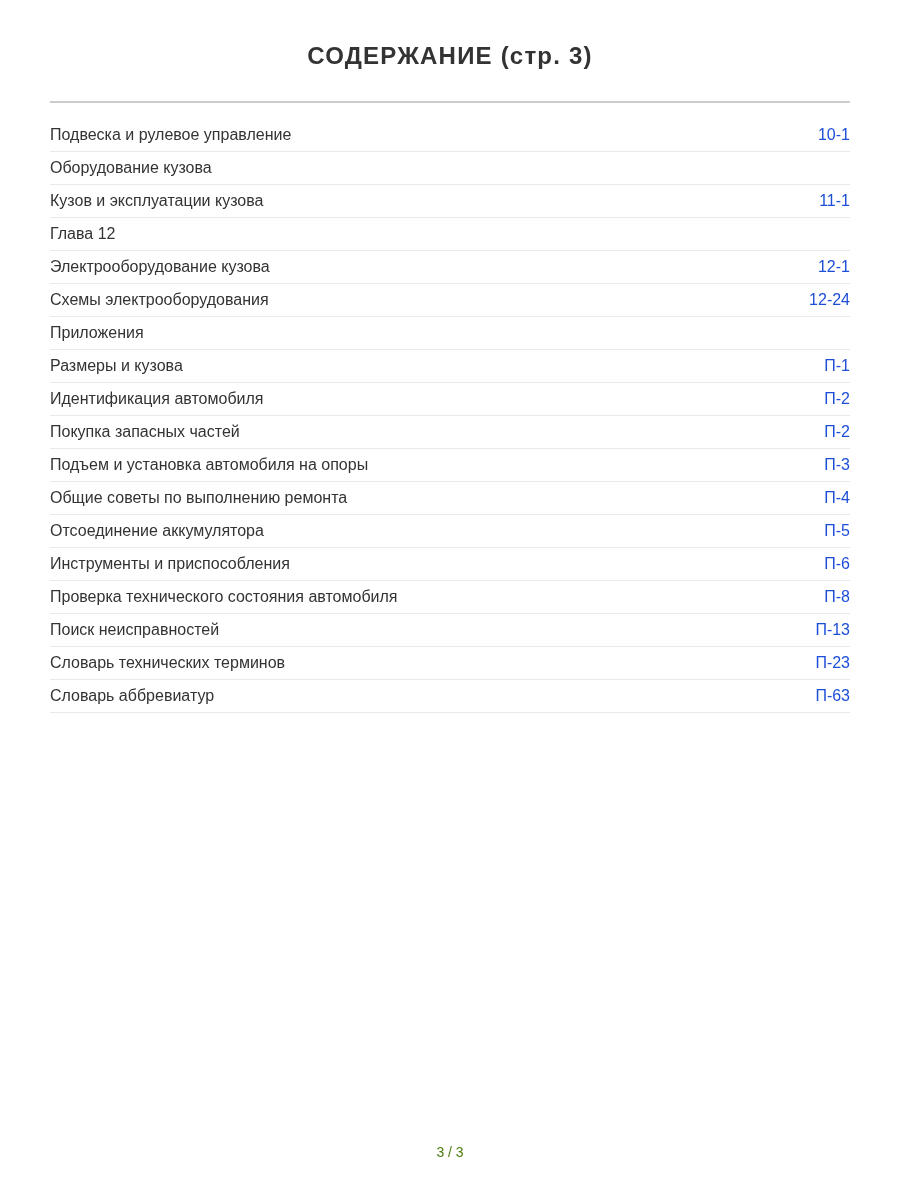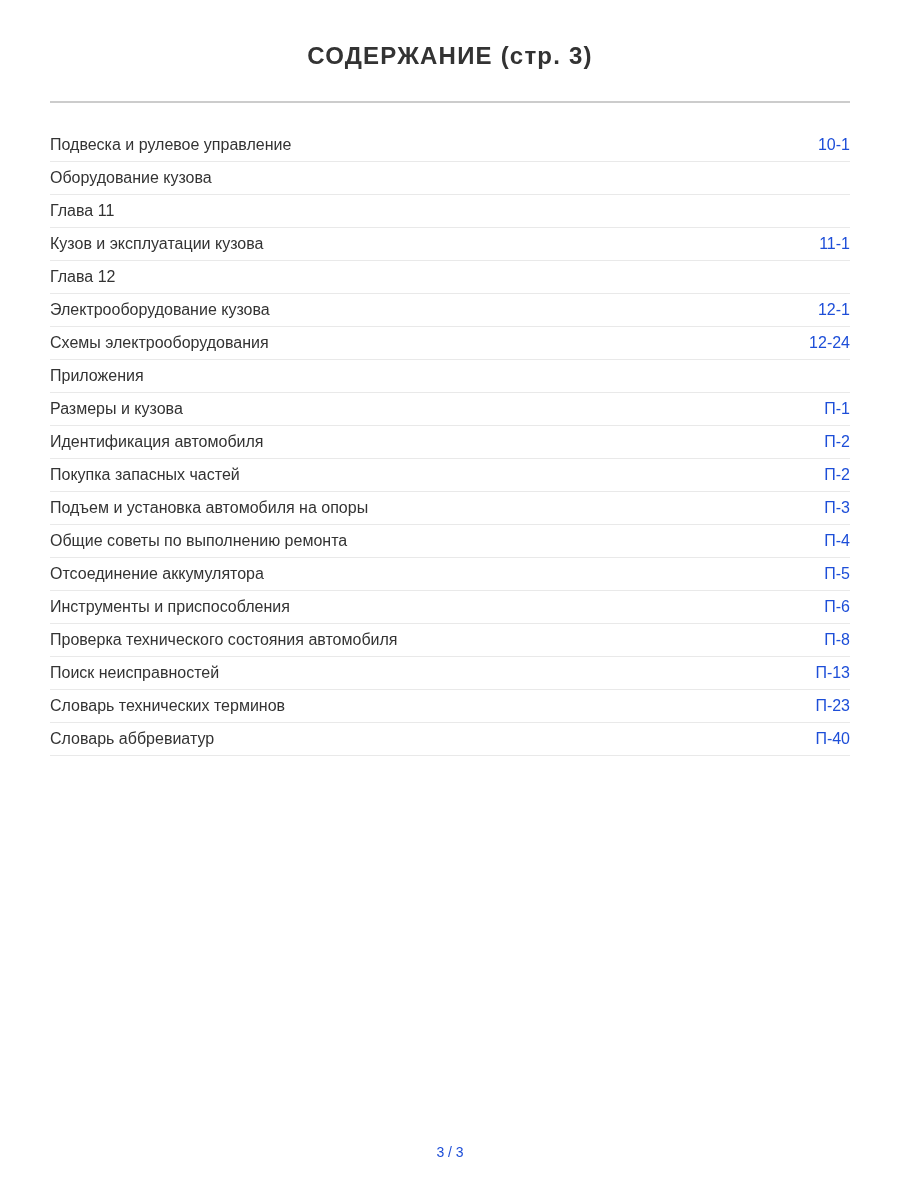--- a/index.html
+++ b/index.html
@@ -24,21 +24,21 @@
     color: #333333;
   }
 
   .title-divider {
     margin-top: 31px;
     height: 0;
     border-top: 2px solid #cccccc;
   }
 
   .toc {
-    margin-top: 26px;
+    margin-top: 16px;
   }
 
   .toc-row {
     display: flex;
     justify-content: space-between;
     align-items: center;
     height: 33px;
     border-bottom: 1px solid #e9e9e9;
   }
 
@@ -54,42 +54,38 @@
     white-space: nowrap;
   }
 
   .page-footer {
     position: absolute;
     top: 1144px;
     left: 0;
     width: 100%;
     text-align: center;
     font-size: 14px;
-    color: #1d4ed8;
+    color: #4d7c0f;
   }
 </style>
 </head>
 <body>
 
 <div class="doc">
   <h1 class="page-title">СОДЕРЖАНИЕ (стр. 3)</h1>
 
   <div class="title-divider"></div>
 
   <div class="toc">
       <div class="toc-row">
         <span class="toc-label">Подвеска и рулевое управление</span>
         <span class="toc-page">10-1</span>
       </div>
       <div class="toc-row">
         <span class="toc-label">Оборудование кузова</span>
-        <span class="toc-page"></span>
-      </div>
-      <div class="toc-row">
-        <span class="toc-label">Глава 11</span>
         <span class="toc-page"></span>
       </div>
       <div class="toc-row">
         <span class="toc-label">Кузов и эксплуатации кузова</span>
         <span class="toc-page">11-1</span>
       </div>
       <div class="toc-row">
         <span class="toc-label">Глава 12</span>
         <span class="toc-page"></span>
       </div>
@@ -140,18 +136,18 @@
       <div class="toc-row">
         <span class="toc-label">Поиск неисправностей</span>
         <span class="toc-page">П-13</span>
       </div>
       <div class="toc-row">
         <span class="toc-label">Словарь технических терминов</span>
         <span class="toc-page">П-23</span>
       </div>
       <div class="toc-row">
         <span class="toc-label">Словарь аббревиатур</span>
-        <span class="toc-page">П-40</span>
+        <span class="toc-page">П-63</span>
       </div>
     </div>
 </div>
 
 <div class="page-footer">3 / 3</div>
 
 </body></html>

